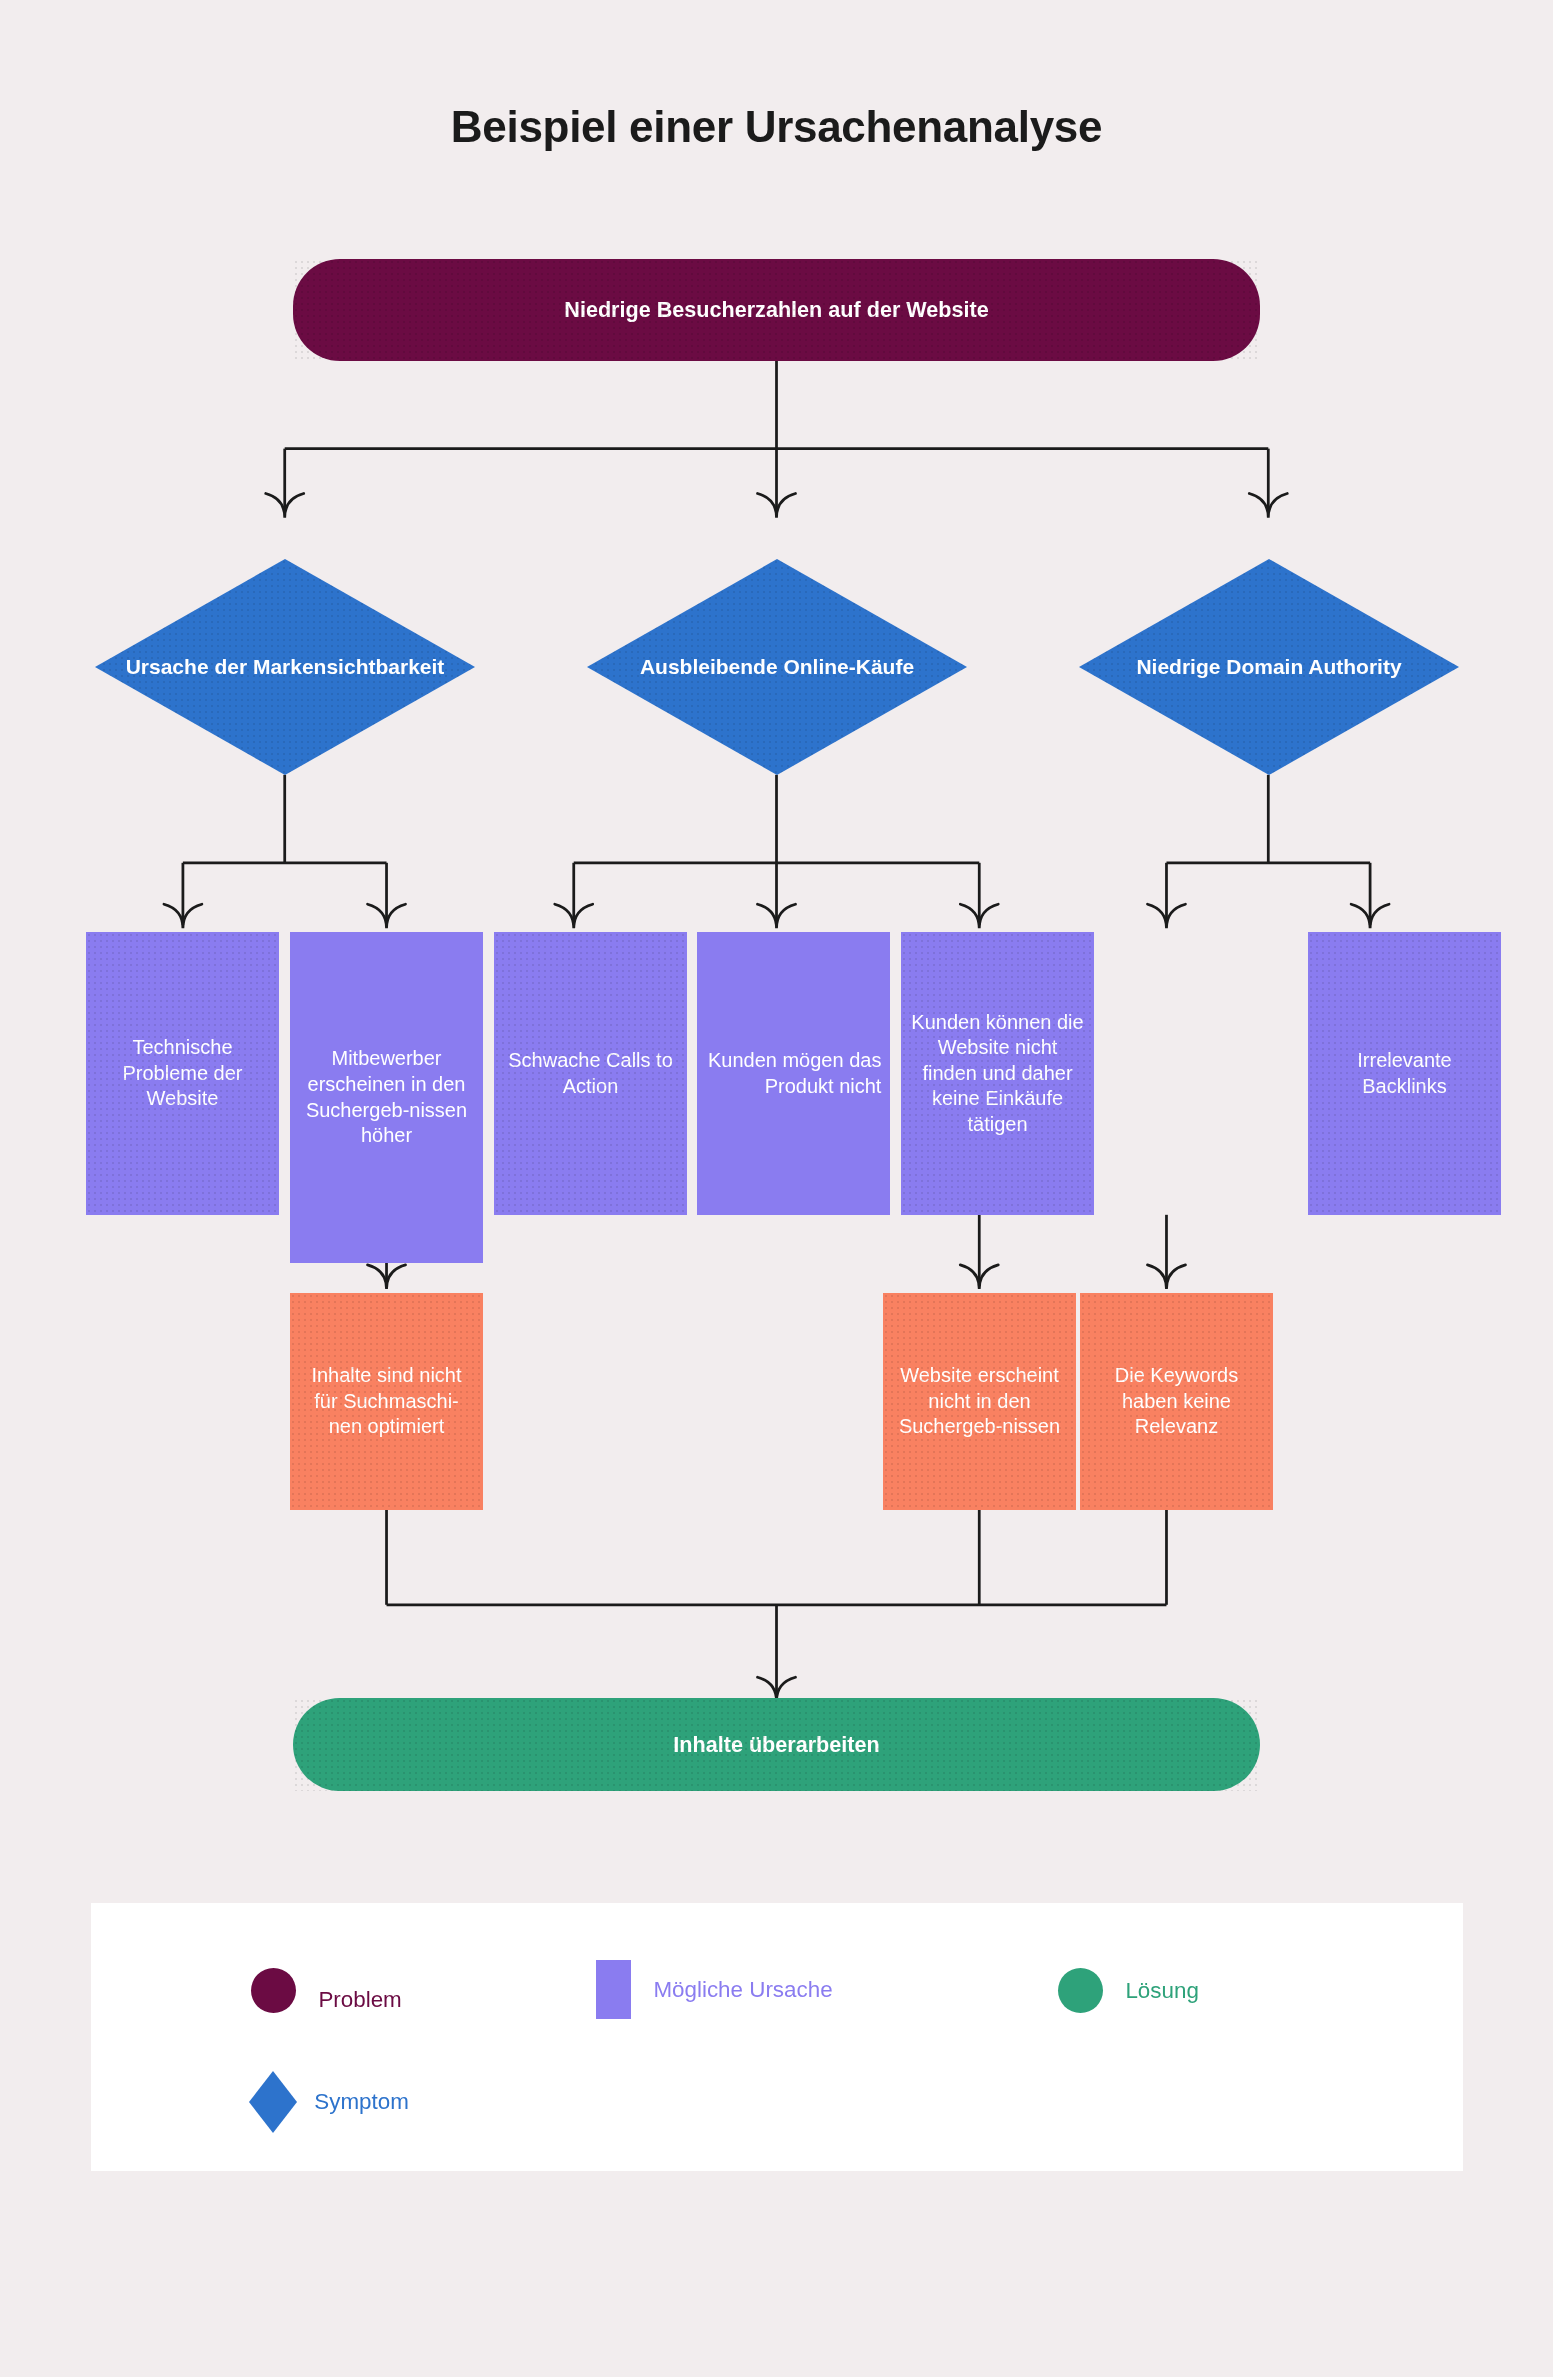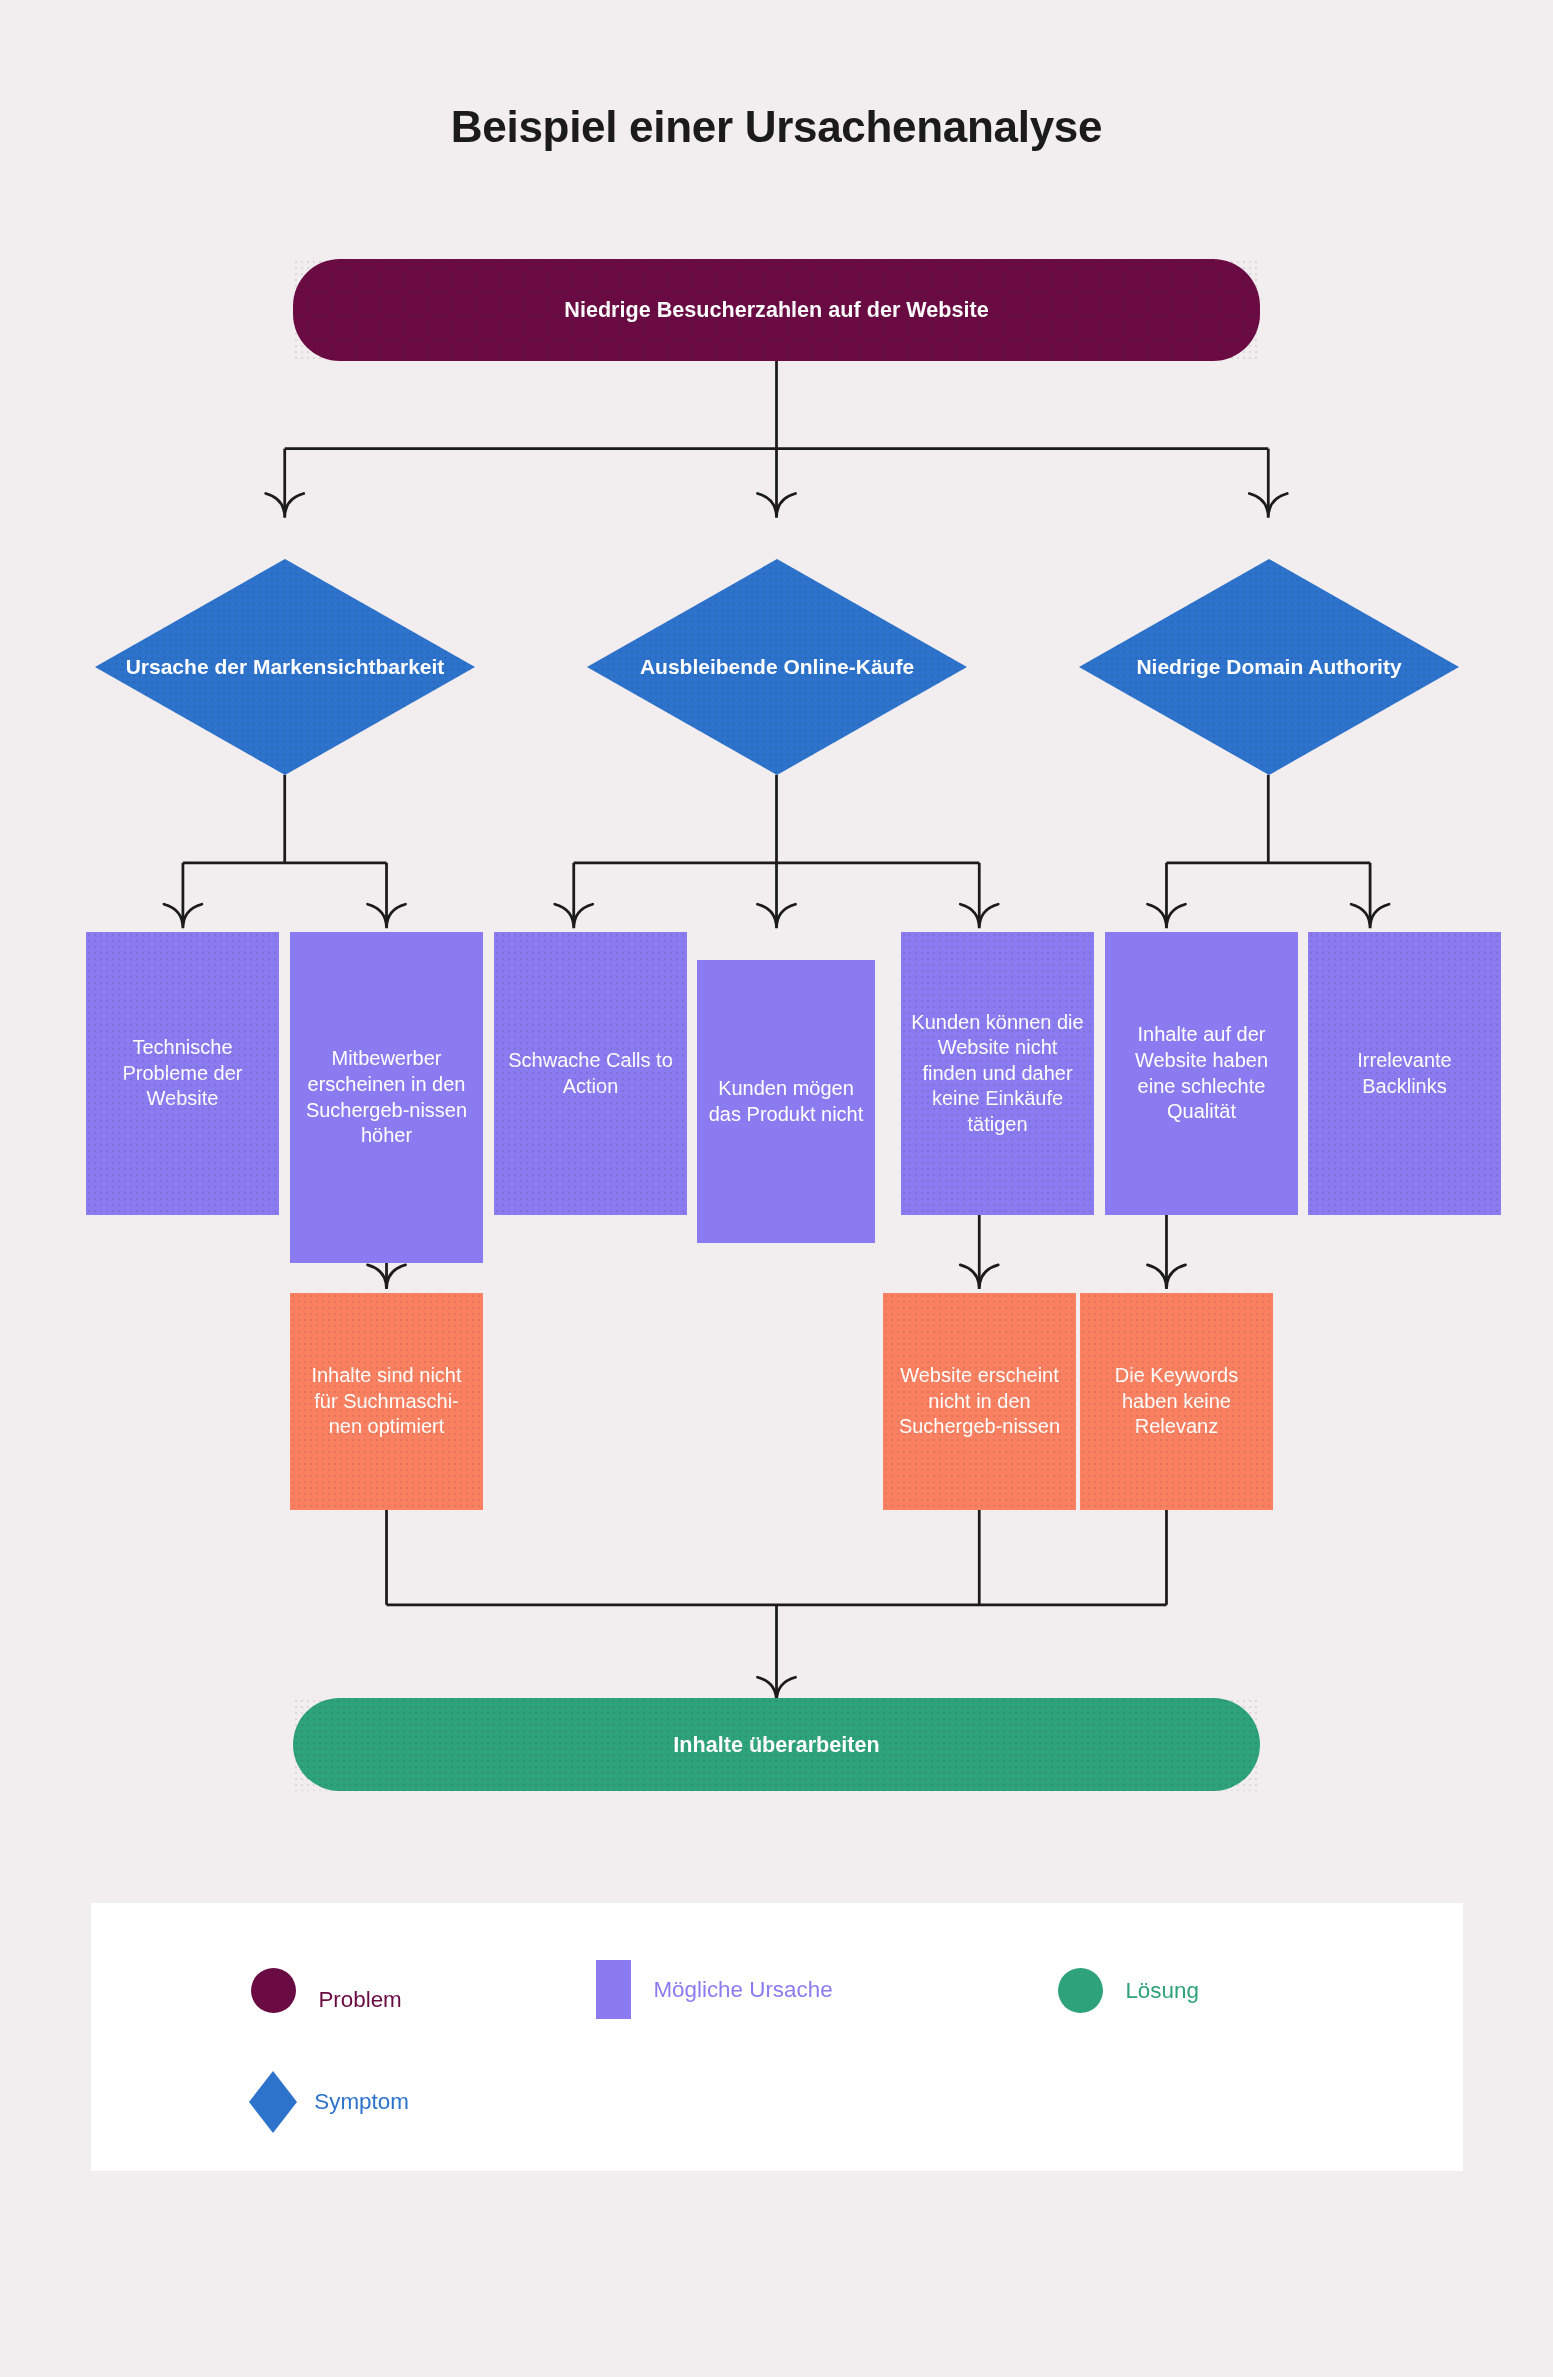--- a/index.html
+++ b/index.html
@@ -150,28 +150,25 @@
 
   <div class="node cause-box tex" style="left:86px;top:932px;width:193px;height:283px;">
     <span>Technische Probleme der Website</span>
   </div>
   <div class="node cause-box" style="left:290px;top:932px;width:193px;height:331px;">
     <span>Mitbewerber erscheinen in den Suchergeb-nissen höher</span>
   </div>
   <div class="node cause-box tex" style="left:494px;top:932px;width:193px;height:283px;">
     <span>Schwache Calls to Action</span>
   </div>
-  <div class="node cause-box" style="left:697px;top:960px;width:178px;height:283px;">
+  <div class="node cause-box" style="left:697px;top:932px;width:193px;height:283px;text-align:right;">
     <span>Kunden mögen das Produkt nicht</span>
   </div>
   <div class="node cause-box tex" style="left:901px;top:932px;width:193px;height:283px;">
     <span>Kunden können die Website nicht finden und daher keine Einkäufe tätigen</span>
-  </div>
-  <div class="node cause-box" style="left:1105px;top:932px;width:193px;height:283px;">
-    <span>Inhalte auf der Website haben eine schlechte Qualität</span>
   </div>
   <div class="node cause-box tex" style="left:1308px;top:932px;width:193px;height:283px;">
     <span>Irrelevante Backlinks</span>
   </div>
 
   <div class="node actual-box tex" style="left:290px;top:1293px;width:193px;height:217px;">
     <span>Inhalte sind nicht für Suchmaschi-nen optimiert</span>
   </div>
   <div class="node actual-box tex" style="left:883px;top:1293px;width:193px;height:217px;">
     <span>Website erscheint nicht in den Suchergeb-nissen</span>

